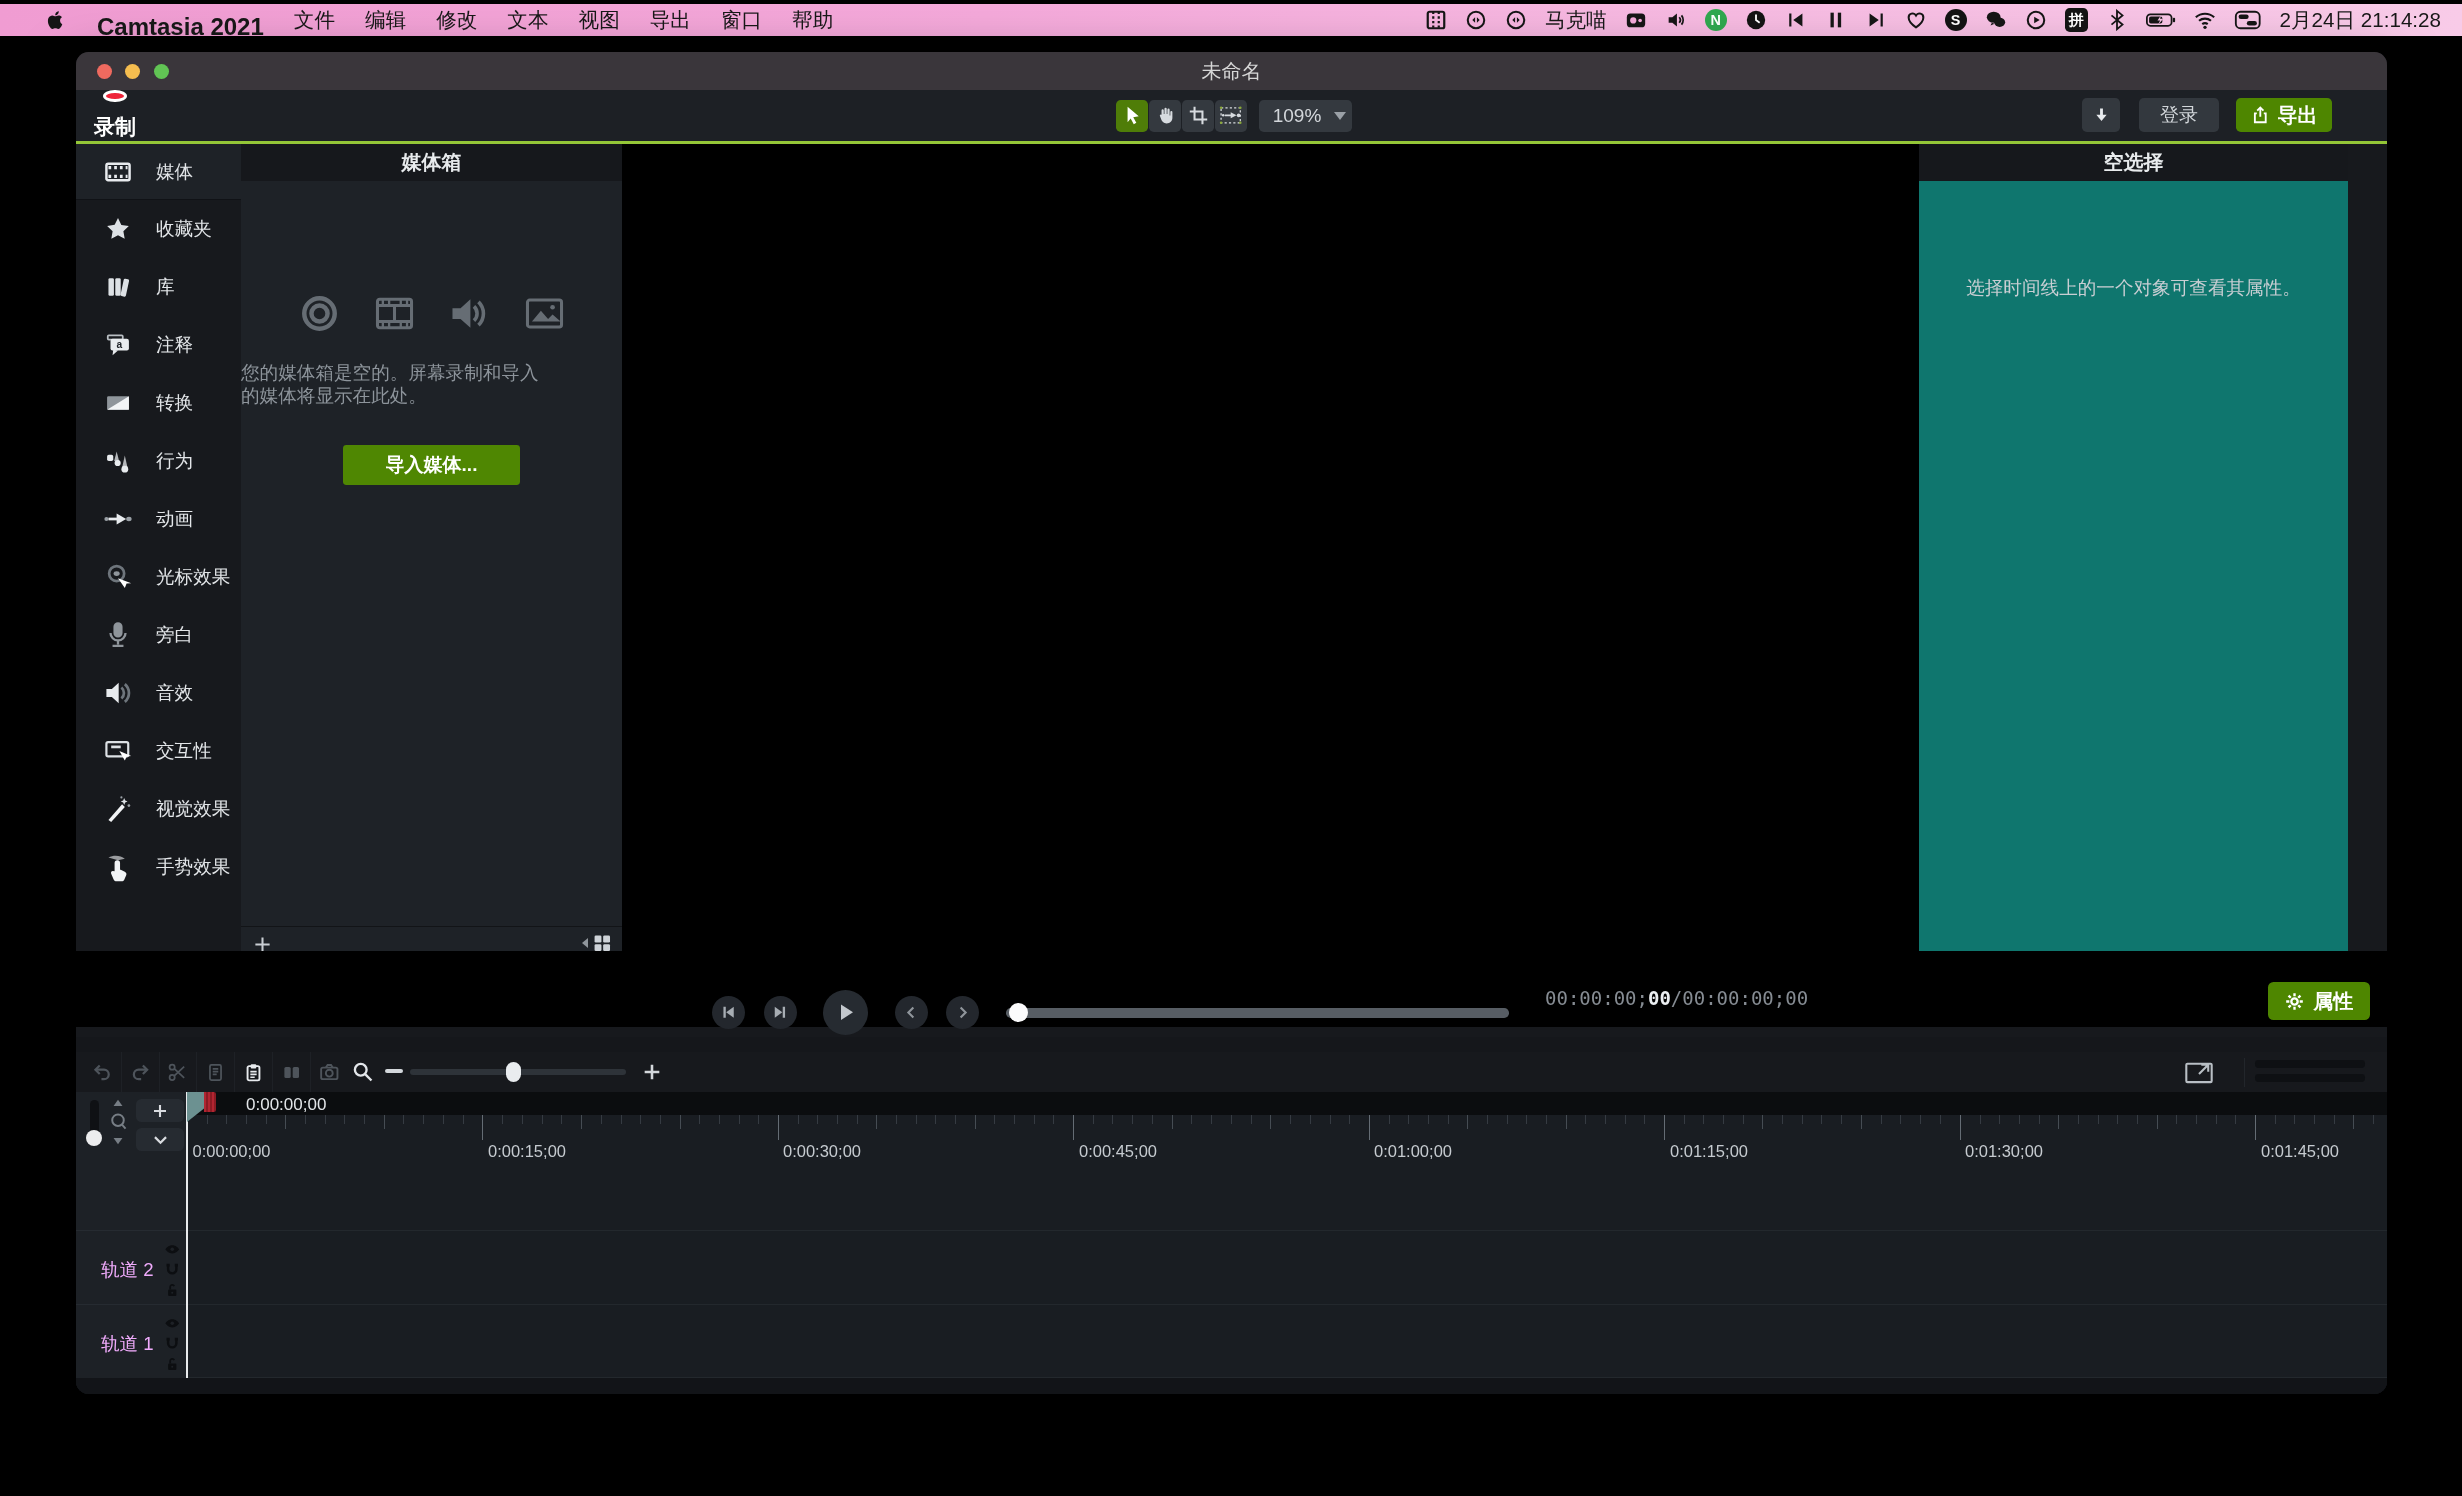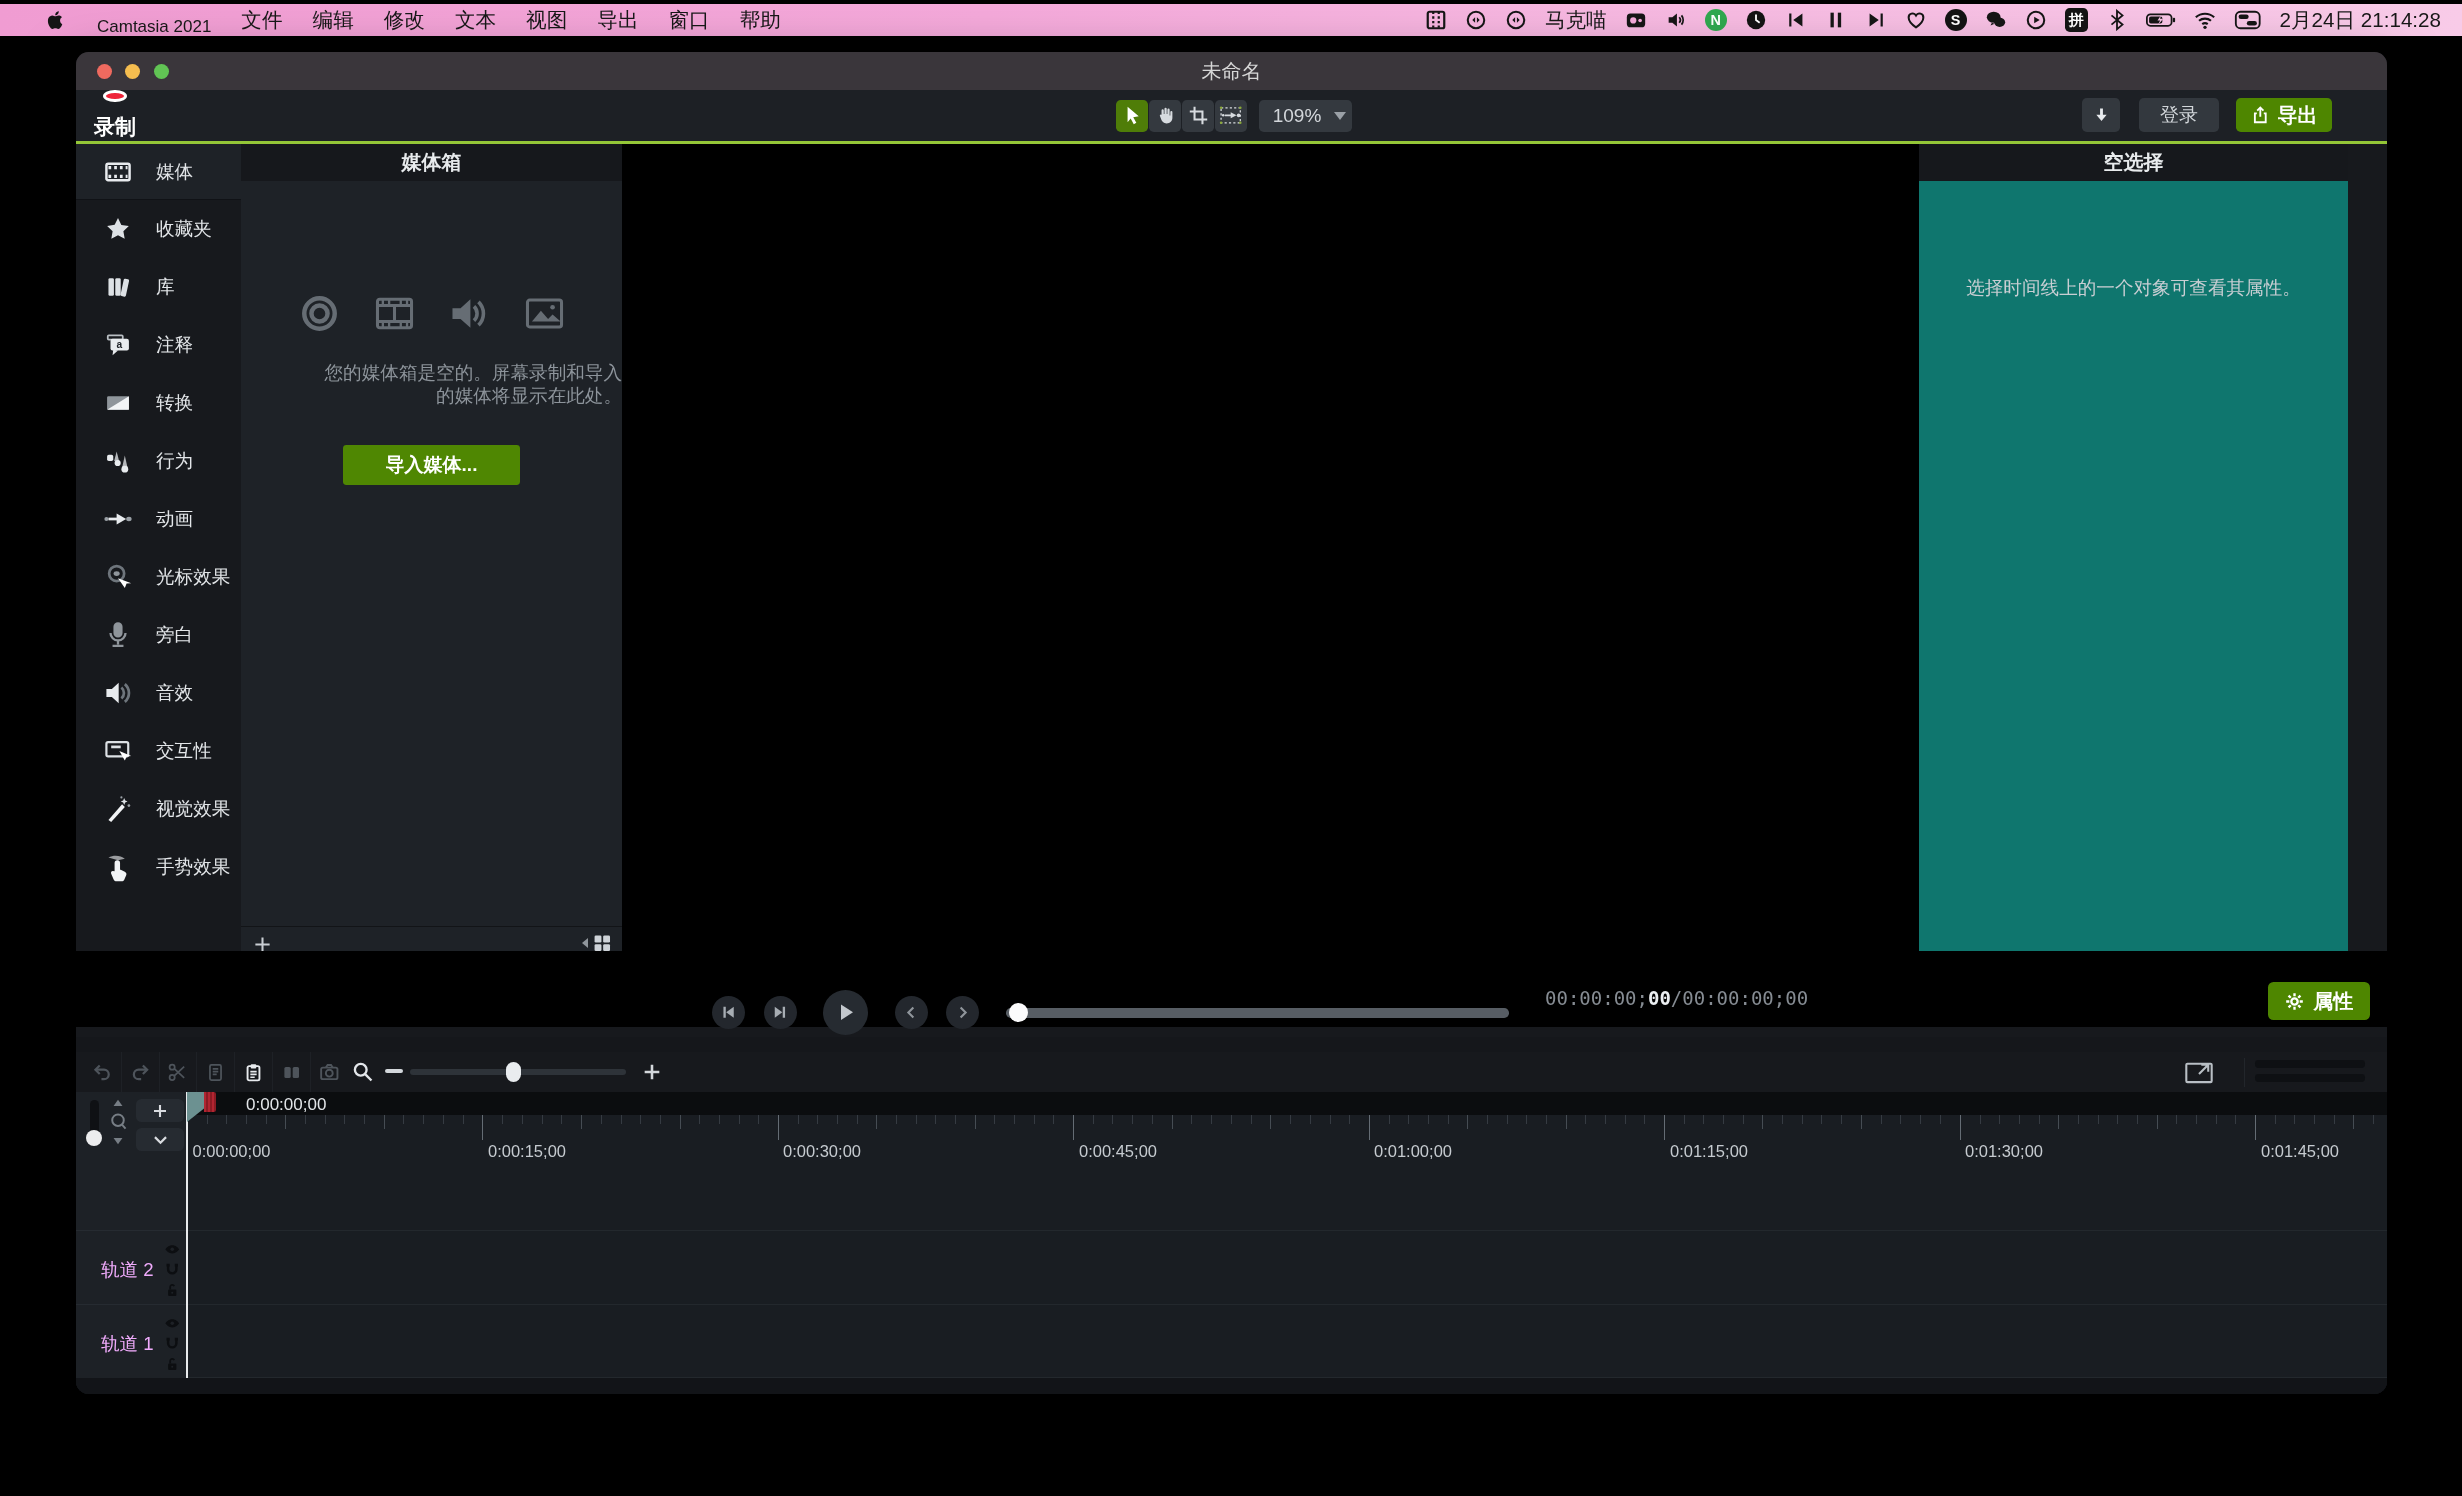--- a/index.html
+++ b/index.html
@@ -8,21 +8,21 @@
   .flex{display:flex;align-items:center;}
   svg{display:block;}
 
   
   #menubar{position:absolute;left:0;top:4.1px;width:2462px;height:32px;
            background:linear-gradient(90deg,#f09cd2 0%,#f4a9da 40%,#f8cbe8 100%);
            display:flex;align-items:center;color:#181818;font-size:20.6px;}
   #menubar .left{display:flex;align-items:center;gap:30px;padding-left:45px;}
   #menubar .right{display:flex;align-items:center;gap:18px;margin-left:auto;padding-right:21px;}
   .mb-item{white-space:nowrap;}
-  .mb-app{font-weight:normal;font-size:17px;margin-top:13px;}
+  .mb-app{font-weight:bold;font-size:24px;margin-top:13px;}
   .mb-ic{width:22px;height:22px;color:#161616;}
   .mb-badge{width:23.4px;height:23.4px;border-radius:4.8px;background:#141414;color:#fff;
             display:flex;align-items:center;justify-content:center;font-size:15px;font-weight:bold;}
   .mb-circle{width:22px;height:22px;border-radius:50%;display:flex;align-items:center;justify-content:center;
              font-weight:bold;font-size:14.4px;color:#fff;}
 
   
   #win{position:absolute;left:76px;top:52px;width:2311px;height:1342px;background:#17191d;
        border-radius:12.4px;overflow:hidden;box-shadow:0 20.6px 55px rgba(0,0,0,.7);}
   #titlebar{position:absolute;left:0;top:0;width:100%;height:38px;background:#3a363b;}
@@ -48,21 +48,21 @@
   .panel-hd{position:absolute;left:0;top:0;width:100%;height:37px;background:#16181c;color:#e8ebed;
             font-weight:bold;font-size:20px;display:flex;align-items:center;justify-content:center;}
   #sortrow{position:absolute;left:0;top:37px;width:100%;height:55px;border-bottom:1.4px solid #121417;display:flex;align-items:center;}
   #sortdd{position:relative;width:183px;height:32px;background:#2b3036;border-radius:3.4px;color:#e2e5e8;
           font-size:18.6px;display:flex;align-items:center;padding-left:11px;box-sizing:border-box;}
   .stepper{position:absolute;right:6.9px;top:4.8px;display:flex;flex-direction:column;gap:3.4px;}
   .tri-up{width:0;height:0;border-left:5.5px solid transparent;border-right:5.5px solid transparent;border-bottom:7.6px solid #a7adb4;}
   .tri-dn{width:0;height:0;border-left:5.5px solid transparent;border-right:5.5px solid transparent;border-top:7.6px solid #a7adb4;}
   #sorttoggle{display:flex;margin-left:11px;border:1.4px solid #3d434a;border-radius:4.8px;overflow:hidden;}
   .st-half{width:30px;height:30px;display:flex;align-items:center;justify-content:center;color:#e6eaed;}
-  #emptywrap{position:absolute;left:0;top:92px;width:100%;text-align:right;color:#8d949b;}
+  #emptywrap{position:absolute;left:0;top:92px;width:100%;text-align:left;color:#8d949b;}
   #emptyicons{display:flex;justify-content:center;gap:32px;margin-top:56px;color:#666d74;}
   #emptytext{margin-top:26px;font-size:18.6px;line-height:23.4px;color:#8d949b;}
   #importbtn{margin:37px auto 0;width:177px;height:40px;background:#4f8702;border-radius:3.4px;color:#fff;
              font-weight:bold;font-size:19px;display:flex;align-items:center;justify-content:center;}
   #mp-foot{position:absolute;left:0;bottom:0;width:100%;height:34px;border-top:1.4px solid #121417;background:#1e2227;}
 
   #canvas{position:absolute;left:546px;top:0;width:1336px;height:100%;background:#000;}
   #rightpanel{position:absolute;left:1843px;top:0;width:429px;height:100%;background:#0f766e;}
   #rp-hint{position:absolute;left:27.5px;top:131px;width:374px;text-align:center;color:#c9ced3;font-size:18.6px;}
 

